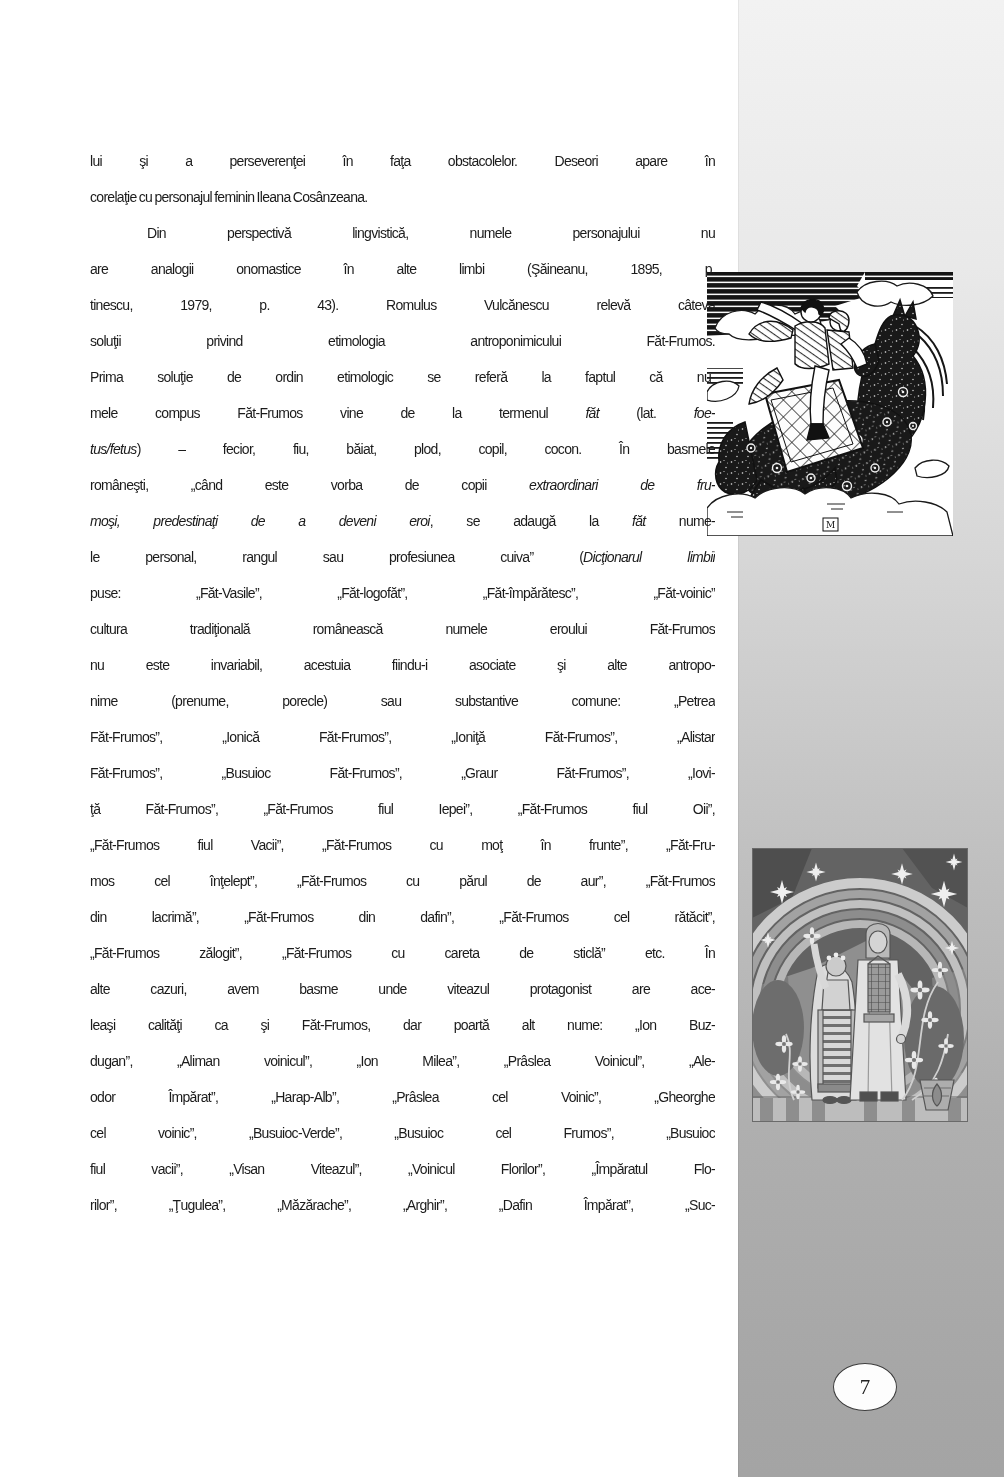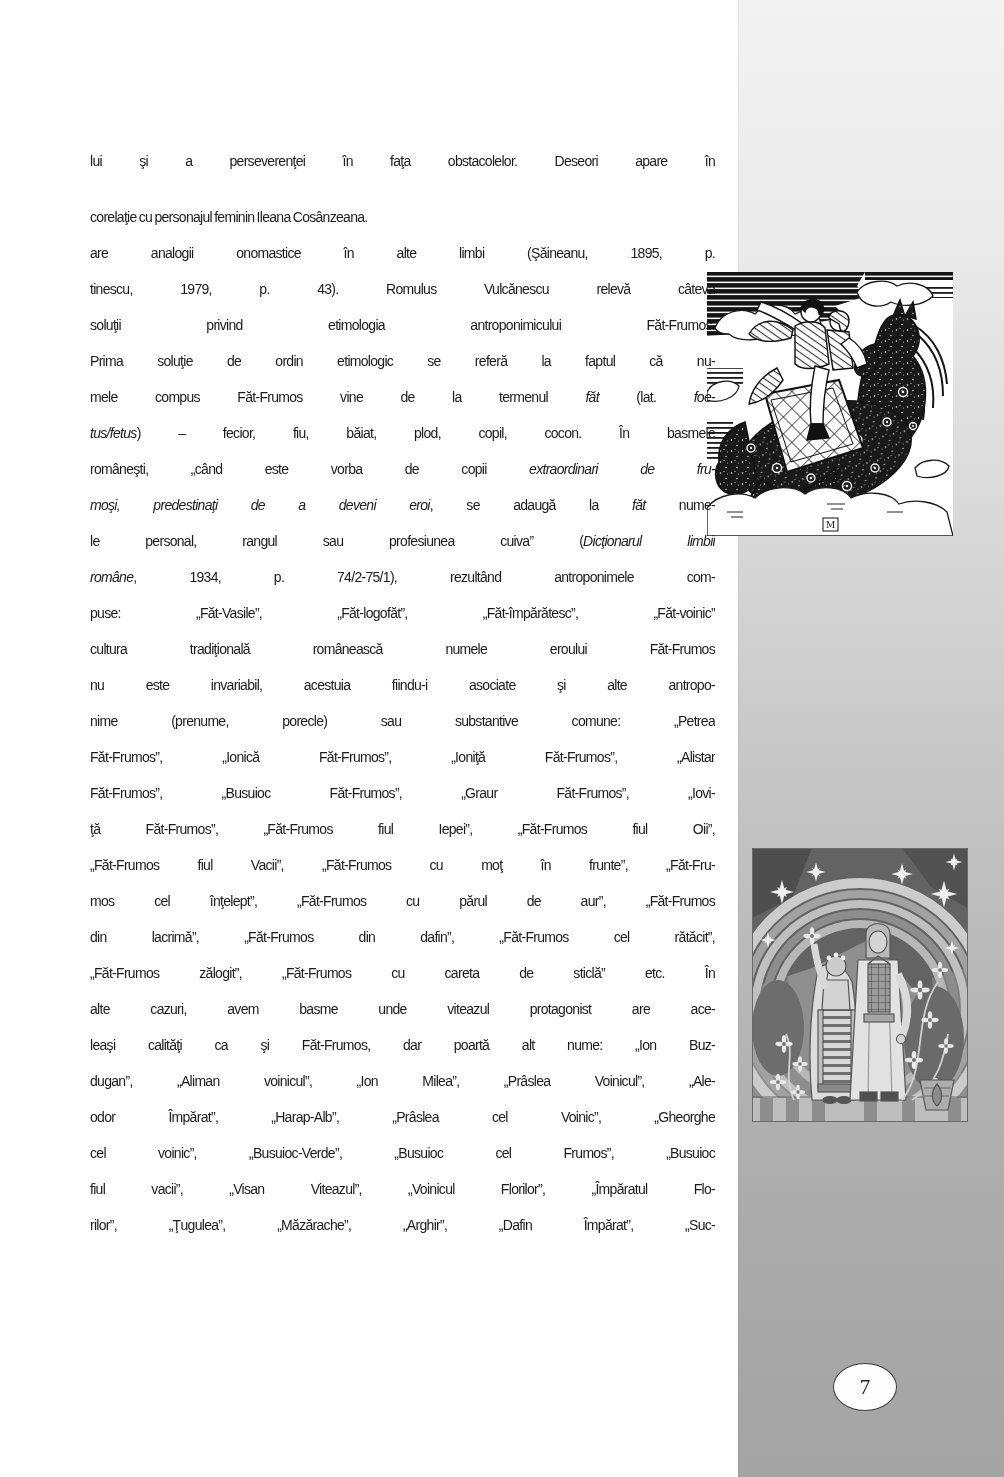--- a/index.html
+++ b/index.html
@@ -5,21 +5,21 @@
   html,body{margin:0;padding:0;background:#ffffff;}
   .page{position:relative;width:1004px;height:1477px;background:var(--page-bg,#fff);overflow:hidden;
         font-family:"Liberation Sans",sans-serif;}
   .margin-strip{position:absolute;left:738px;top:0;width:266px;height:1477px;
         background:linear-gradient(to bottom, var(--strip-top,#f2f2f2) 0%, #e9e9e9 18%, #d6d6d6 38%,
                  #c0c0c0 58%, #afafaf 76%, var(--strip-bottom,#a6a6a6) 94%, #a4a4a4 100%);
         border-left:1px solid rgba(0,0,0,0.05);}
   .text-block{position:absolute;left:90px;top:143px;width:625px;color:var(--text-color,#1b1b1b);
         font-size:14px;letter-spacing:-0.7px;word-spacing:-1px;}
   .line{height:36px;line-height:36px;text-align:justify;text-align-last:justify;overflow:hidden;}
-  .line.para-end{text-align-last:left;margin-top:20px;}
+  .line.para-end{text-align-last:left;}
   .line.indent{text-indent:57px;}
   .line i{font-style:italic;}
   .illo{position:absolute;display:block;}
   .illo1{left:707px;top:272px;width:246px;height:264px;}
   .illo2{left:752px;top:848px;width:216px;height:274px;}
   .page-oval{position:absolute;left:833px;top:1363px;width:62px;height:46px;background:#fdfdfd;
         border:1.5px solid #3c3c3c;border-radius:50%;display:flex;align-items:center;justify-content:center;
         font-family:"Liberation Serif",serif;font-size:21px;color:#222;}
 </style>
 </head>
@@ -240,30 +240,30 @@
       <path d="M168,232 L202,232 L196,262 L174,262 Z" fill="#adadad"></path>
       <path d="M172,240 H199 M171,248 H197" stroke="#6f6f6f" fill="none"></path>
       <path d="M185,236 C178,244 180,254 185,258 C190,254 192,244 185,236 Z" fill="#8c8c8c"></path>
     </g>
     <rect x="0.5" y="0.5" width="215" height="273" fill="none" stroke="#6a6a6a"></rect>
   </svg>
 
   <div class="text-block">
       <div class="line"><span>lui şi a perseverenţei în faţa obstacolelor. Deseori apare în</span></div>
       <div class="line para-end"><span>corelaţie cu personajul feminin Ileana Cosânzeana.</span></div>
+      <div class="line indent"><span>Din perspectivă lingvistică, numele personajului nu</span></div>
       <div class="line"><span>are analogii onomastice în alte limbi (Şăineanu, 1895, p.</span></div>
       <div class="line"><span>tinescu, 1979, p. 43). Romulus Vulcănescu relevă câteva</span></div>
       <div class="line"><span>soluţii privind etimologia antroponimicului Făt-Frumos.</span></div>
       <div class="line"><span>Prima soluţie de ordin etimologic se referă la faptul că nu-</span></div>
       <div class="line"><span>mele compus Făt-Frumos vine de la termenul </span><i>făt</i><span> (lat. </span><i>foe-</i></div>
       <div class="line"><i>tus/fetus</i><span>) – fecior, fiu, băiat, plod, copil, cocon. În basmele</span></div>
       <div class="line"><span>româneşti, „când este vorba de copii </span><i>extraordinari de fru-</i></div>
       <div class="line"><i>moşi, predestinaţi de a deveni eroi</i><span>, se adaugă la </span><i>făt</i><span> nume-</span></div>
       <div class="line"><span>le personal, rangul sau profesiunea cuiva” (</span><i>Dicţionarul limbii</i></div>
-      <div class="line"><i>române</i><span>, 1934, p. 74/2-75/1), rezultând antroponimele com-</span></div>
       <div class="line"><span>puse: „Făt-Vasile”, „Făt-logofăt”, „Făt-împărătesc”, „Făt-voinic”</span></div>
       <div class="line"><span>cultura tradiţională românească numele eroului Făt-Frumos</span></div>
       <div class="line"><span>nu este invariabil, acestuia fiindu-i asociate şi alte antropo-</span></div>
       <div class="line"><span>nime (prenume, porecle) sau substantive comune: „Petrea</span></div>
       <div class="line"><span>Făt-Frumos”, „Ionică Făt-Frumos”, „Ioniţă Făt-Frumos”, „Alistar</span></div>
       <div class="line"><span>Făt-Frumos”, „Busuioc Făt-Frumos”, „Graur Făt-Frumos”, „Iovi-</span></div>
       <div class="line"><span>ţă Făt-Frumos”, „Făt-Frumos fiul Iepei”, „Făt-Frumos fiul Oii”,</span></div>
       <div class="line"><span>„Făt-Frumos fiul Vacii”, „Făt-Frumos cu moţ în frunte”, „Făt-Fru-</span></div>
       <div class="line"><span>mos cel înţelept”, „Făt-Frumos cu părul de aur”, „Făt-Frumos</span></div>
       <div class="line"><span>din lacrimă”, „Făt-Frumos din dafin”, „Făt-Frumos cel rătăcit”,</span></div>

